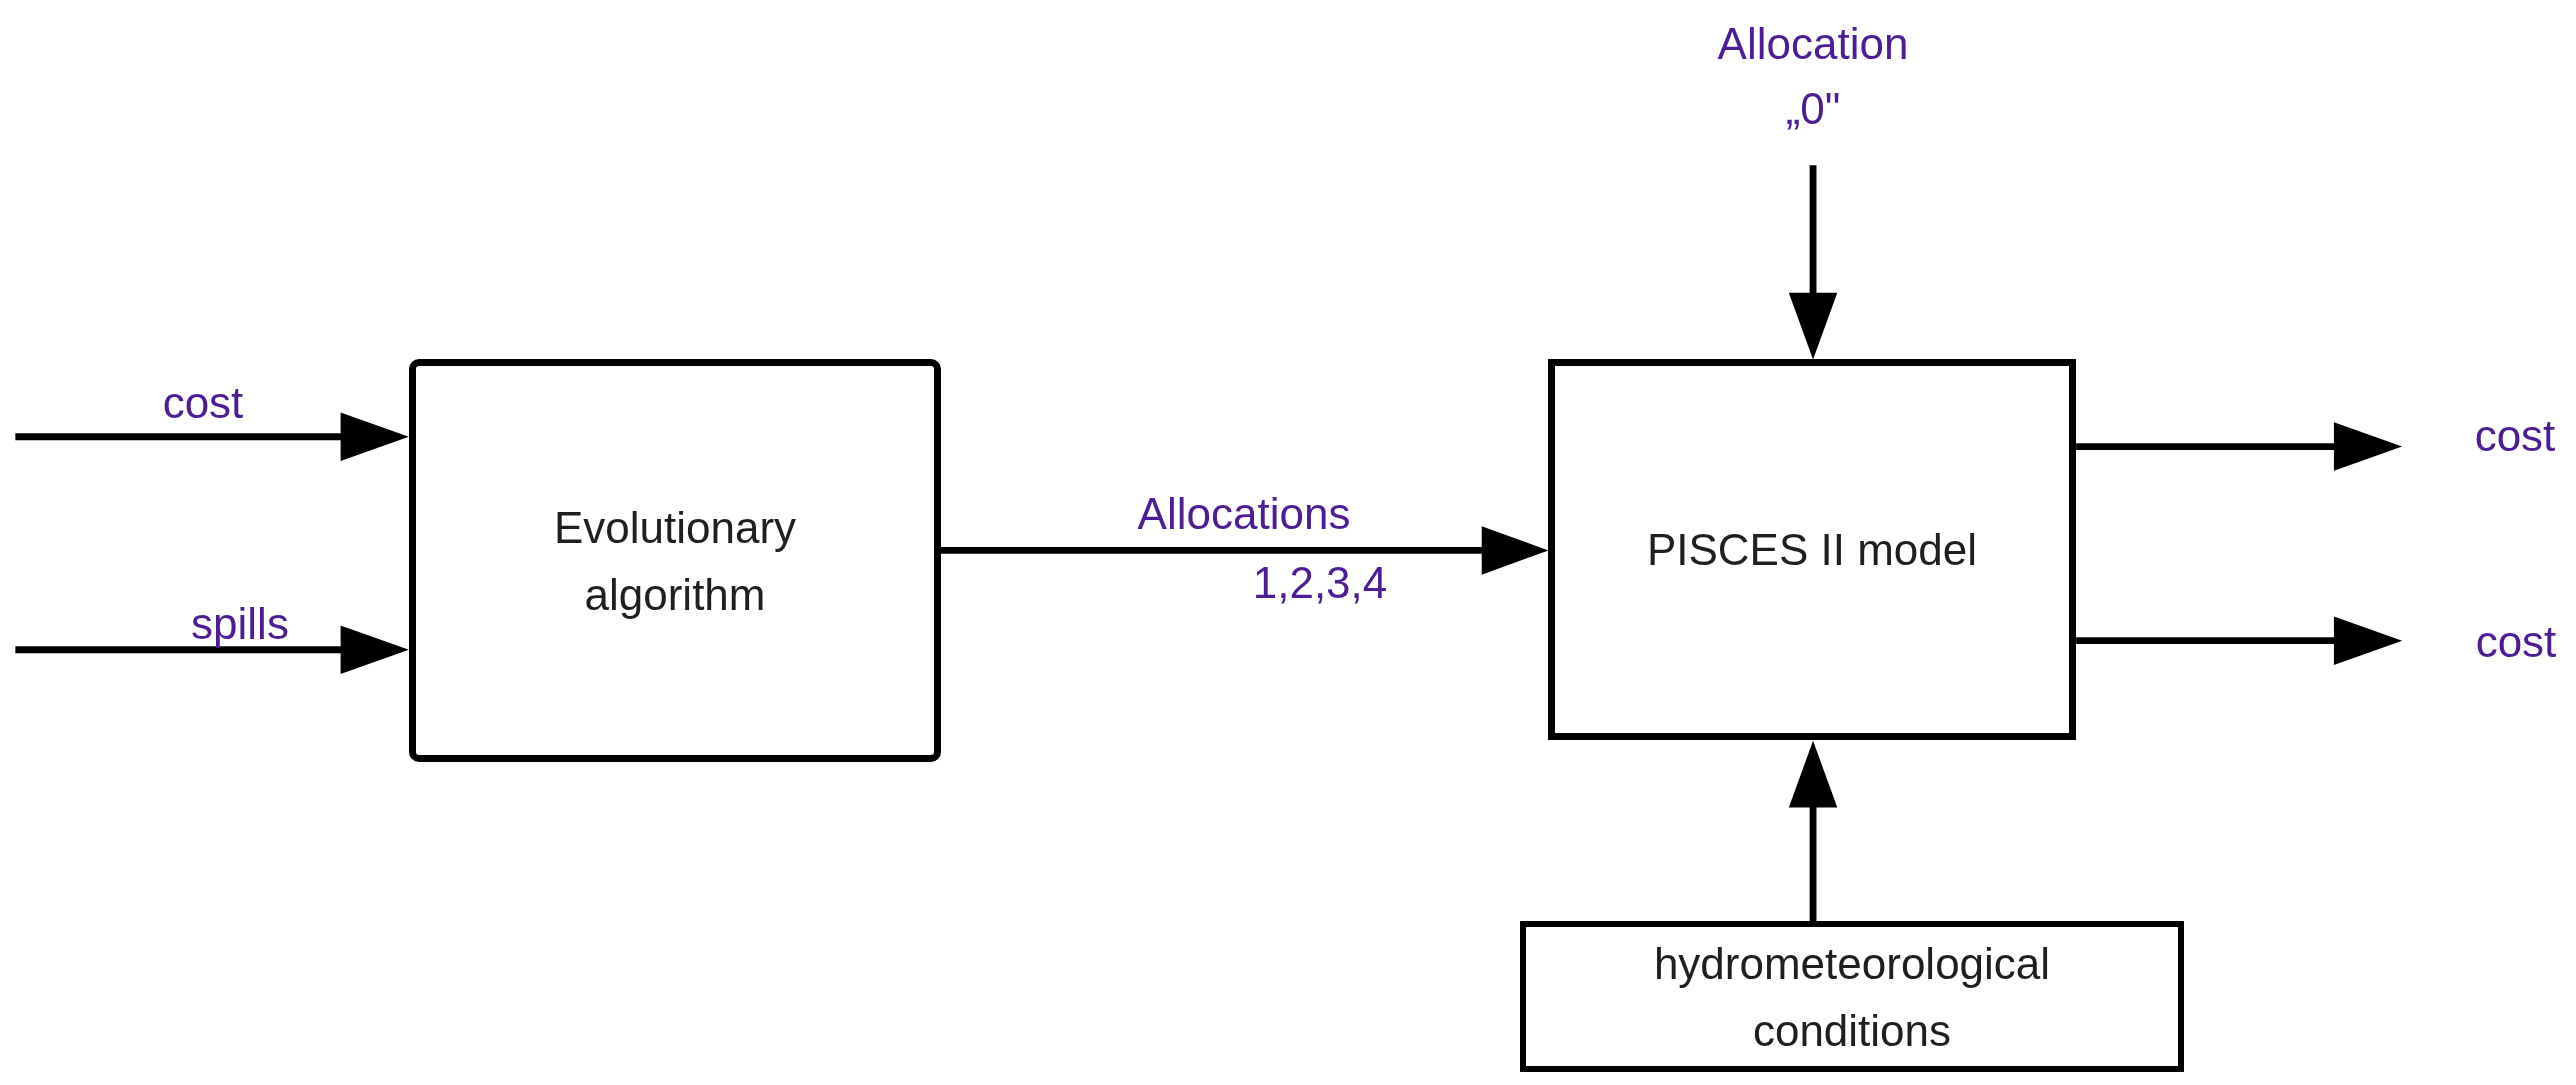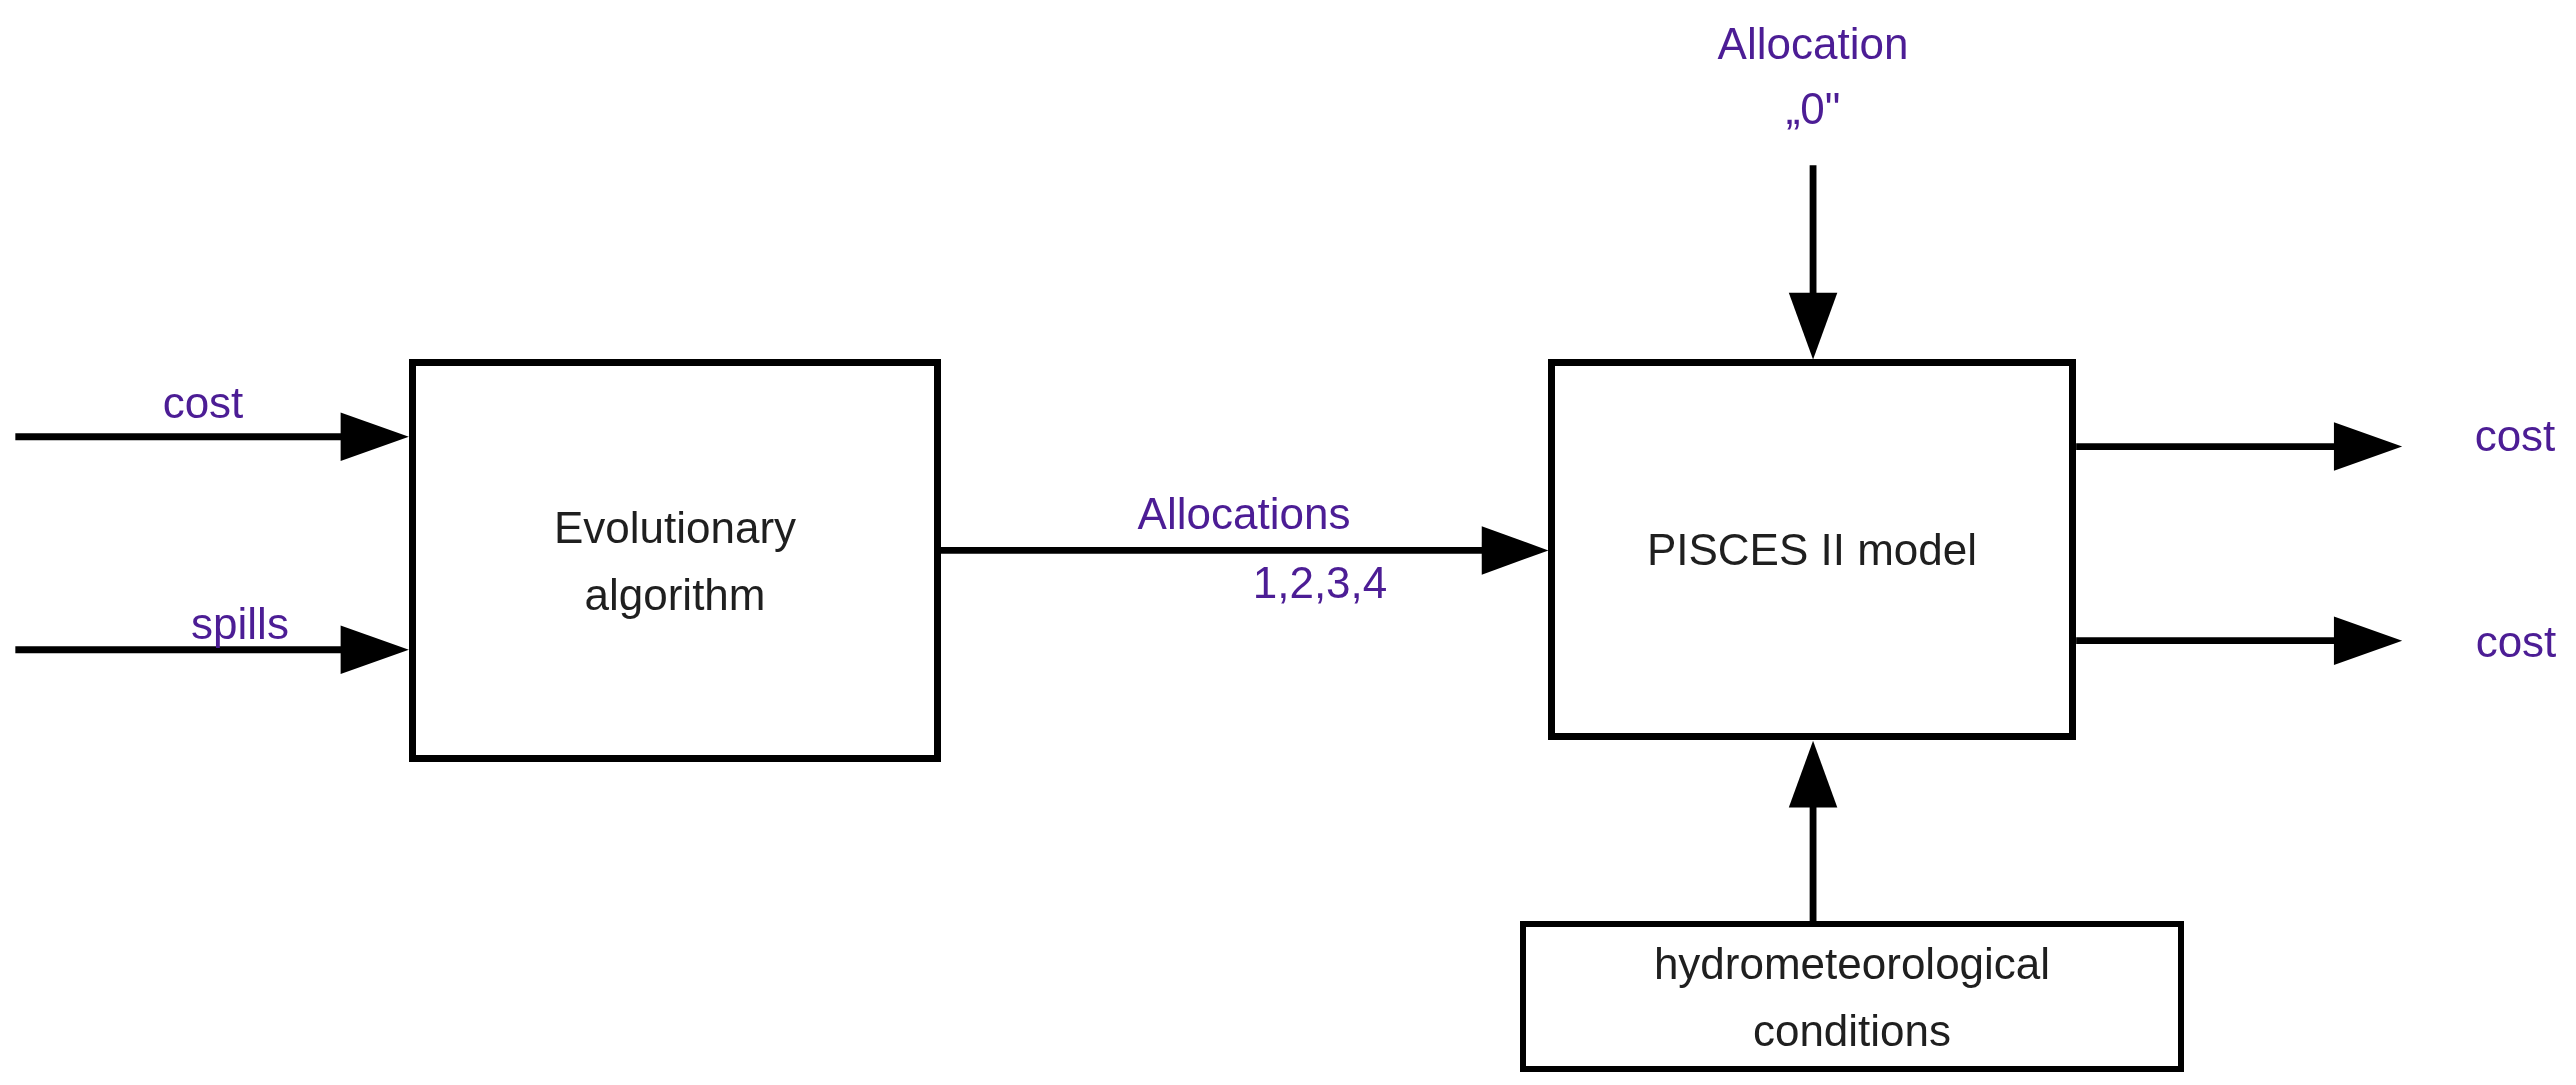--- a/index.html
+++ b/index.html
@@ -32,20 +32,21 @@
     flex-direction: column;
     align-items: center;
     justify-content: center;
     text-align: center;
   }
   .box-evolutionary {
     left: 409px;
     top: 359px;
     width: 532px;
     height: 403px;
+    border-radius: 10px;
   }
   .box-pisces {
     left: 1548px;
     top: 359px;
     width: 528px;
     height: 381px;
   }
   .box-hydro {
     left: 1520px;
     top: 921px;

